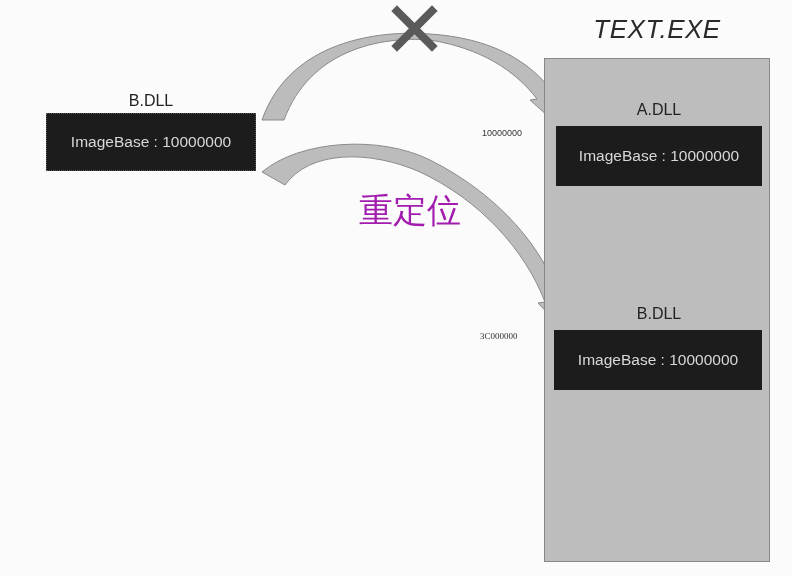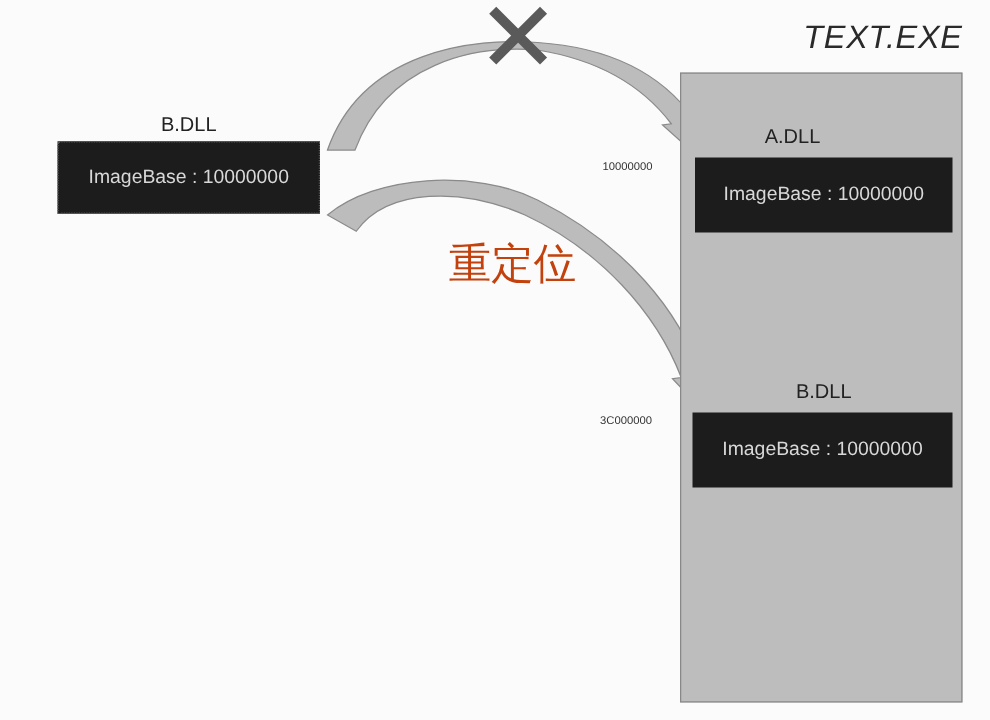--- a/index.html
+++ b/index.html
@@ -3,23 +3,23 @@
 <meta charset="utf-8">
 <style>
   html, body { margin:0; padding:0; }
   body { width:792px; height:576px; background:#fbfbfb; position:relative; overflow:hidden;
          font-family:"Liberation Sans", sans-serif; }
   .abs { position:absolute; }
   .dll-label { font-size:16px; color:#222; text-align:center; }
   .imgbox { background:#1c1c1c; color:#d8d8d8; font-size:15.5px; display:flex; align-items:center; justify-content:center; }
   .dotted { border:1.5px dotted #555; box-sizing:border-box; }
   .exe { left:544px; top:58px; width:226px; height:504px; background:#bdbdbd; border:1.5px solid #888; box-sizing:border-box; }
-  .exe-title { left:544px; top:14px; width:226px; text-align:right; font-size:26px; font-style:italic; color:#2a2a2a; letter-spacing:0.5px; }
+  .exe-title { left:544px; top:14px; width:226px; text-align:center; font-size:26px; font-style:italic; color:#2a2a2a; letter-spacing:0.5px; }
   .addr { font-size:9px; color:#333; }
-  .reloc { font-size:34px; color:#c2410c; font-family:"DejaVu Sans", sans-serif; }
+  .reloc { font-size:34px; color:#a21caf; font-family:"DejaVu Sans", sans-serif; }
   svg { position:absolute; left:0; top:0; }
 </style>
 </head>
 <body>
 
 <svg width="792" height="576">
 
   <path d="M262,120 C290,40 380,30 430,34 C490,38 530,60 555,95 L560,92 L549,117 L530,100 L537,99 C515,70 480,48 430,40 C380,36 310,50 284,120 Z" fill="#bcbcbc" stroke="#8a8a8a" stroke-width="1"></path>
 
   <path d="M262,172 C300,140 380,135 430,160 C500,195 545,250 560,300 L566,298 L556,322 L538,303 L545,302 C525,250 480,200 420,172 C370,150 310,150 285,185 Z" fill="#bcbcbc" stroke="#8a8a8a" stroke-width="1"></path>
@@ -33,23 +33,23 @@
 <div class="abs dll-label" style="left:46px;top:92px;width:210px;">B.DLL</div>
 <div class="abs imgbox dotted" style="left:46px;top:113px;width:210px;height:58px;">
   <span>ImageBase : 10000000</span>
 </div>
 
 <div class="abs reloc" style="left:359px;top:188px;">重定位</div>
 
 <div class="abs exe-title">TEXT.EXE</div>
 <div class="abs exe"></div>
 
-<div class="abs dll-label" style="left:531px;top:101px;width:206px;">A.DLL</div>
+<div class="abs dll-label" style="left:556px;top:101px;width:206px;">A.DLL</div>
 <div class="abs imgbox" style="left:556px;top:126px;width:206px;height:60px;">
   <span>ImageBase : 10000000</span>
 </div>
 <div class="abs addr" style="left:482px;top:128px;text-align:center;">10000000</div>
 
 <div class="abs dll-label" style="left:556px;top:305px;width:206px;">B.DLL</div>
 <div class="abs imgbox" style="left:554px;top:330px;width:208px;height:60px;">
   <span>ImageBase : 10000000</span>
 </div>
-<div class="abs addr" style="left:480px;top:331px;">3C000000</div>
+<div class="abs addr" style="left:480px;top:331px;font-family:Liberation Serif, serif;">3C000000</div>
 
 </body></html>

